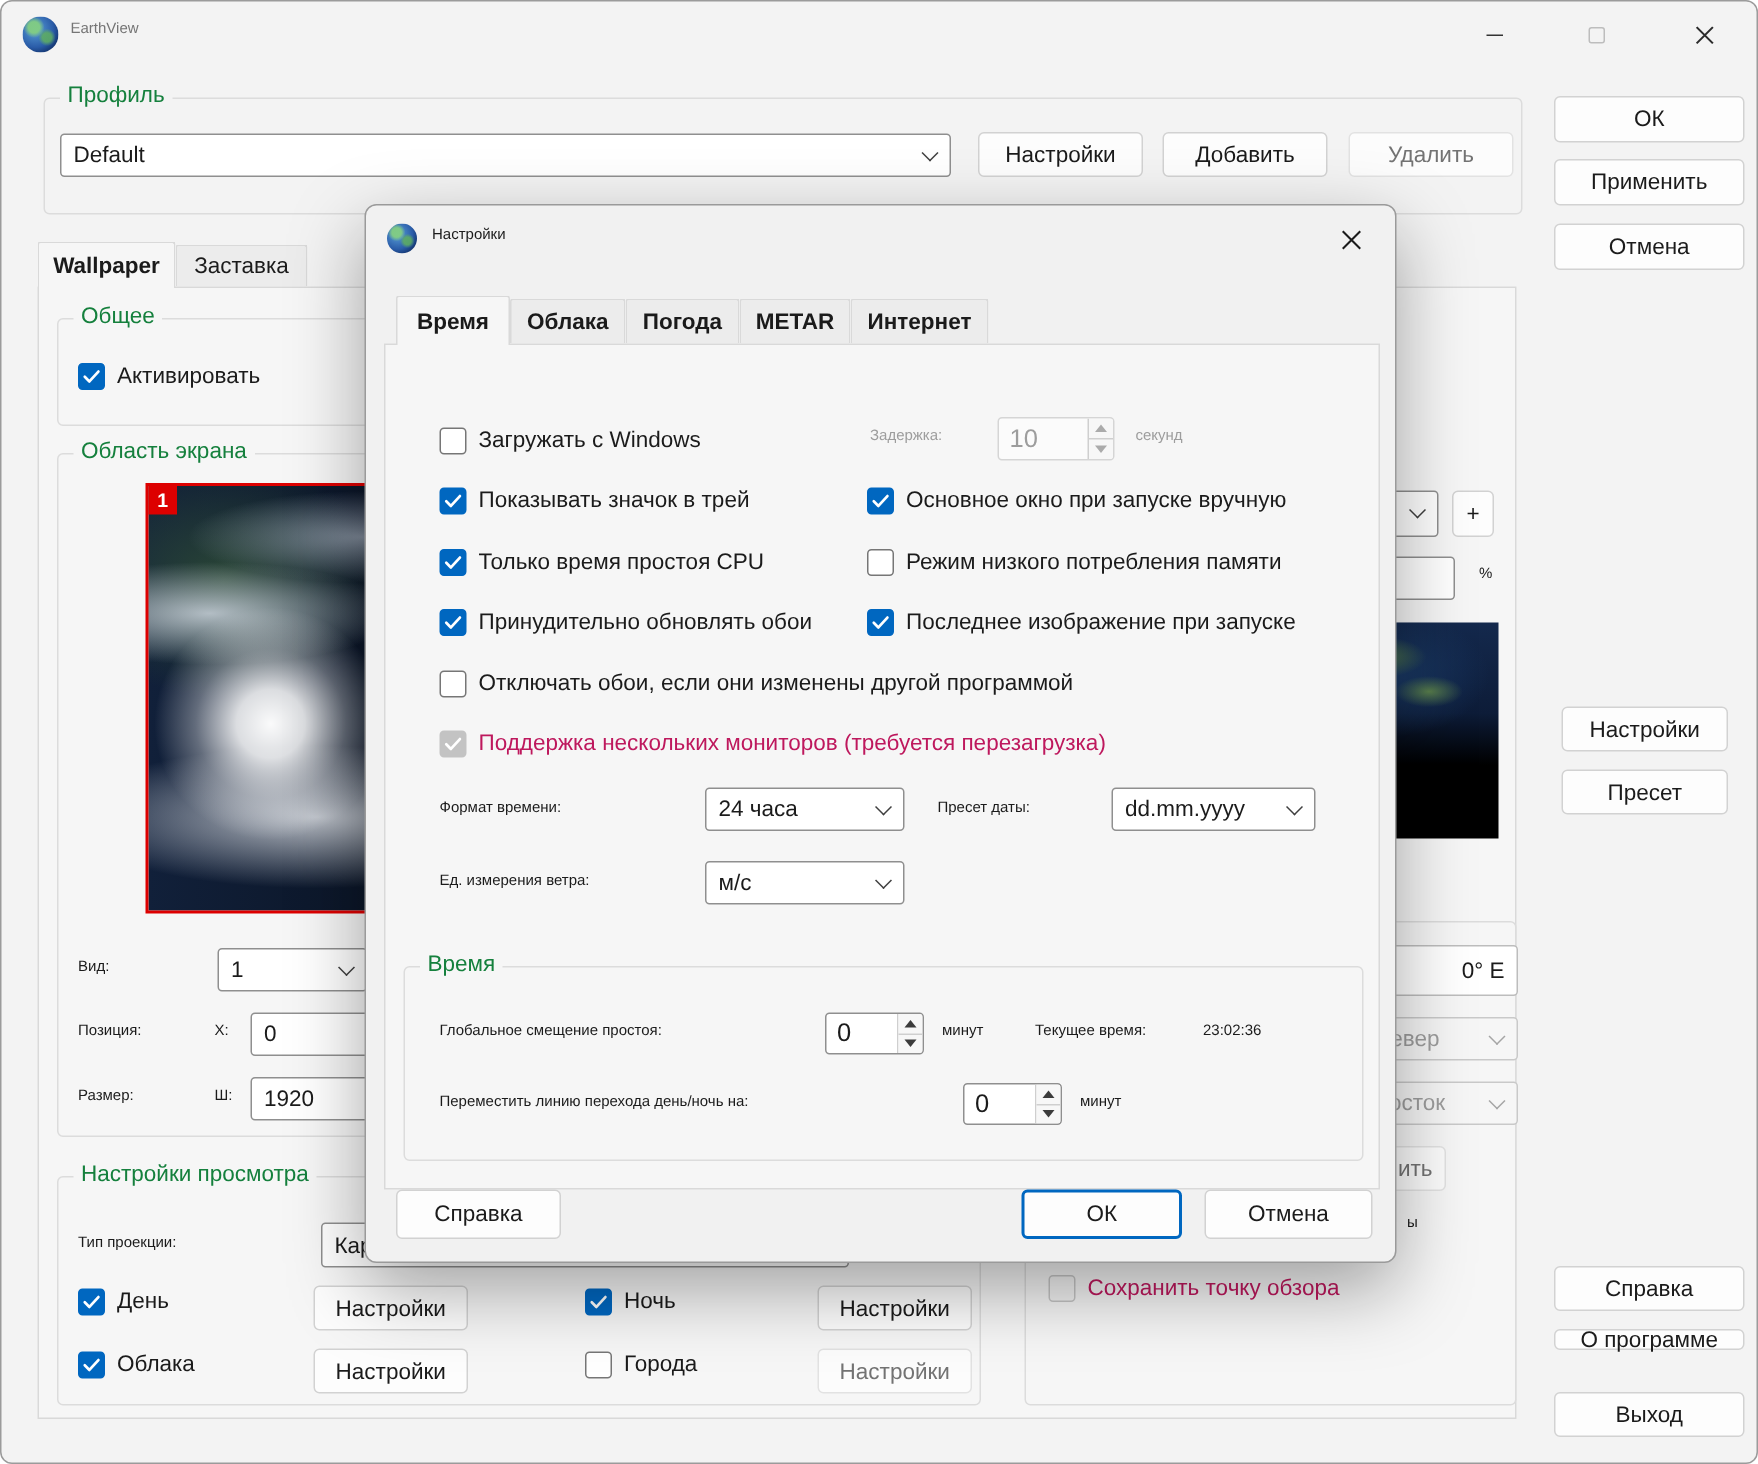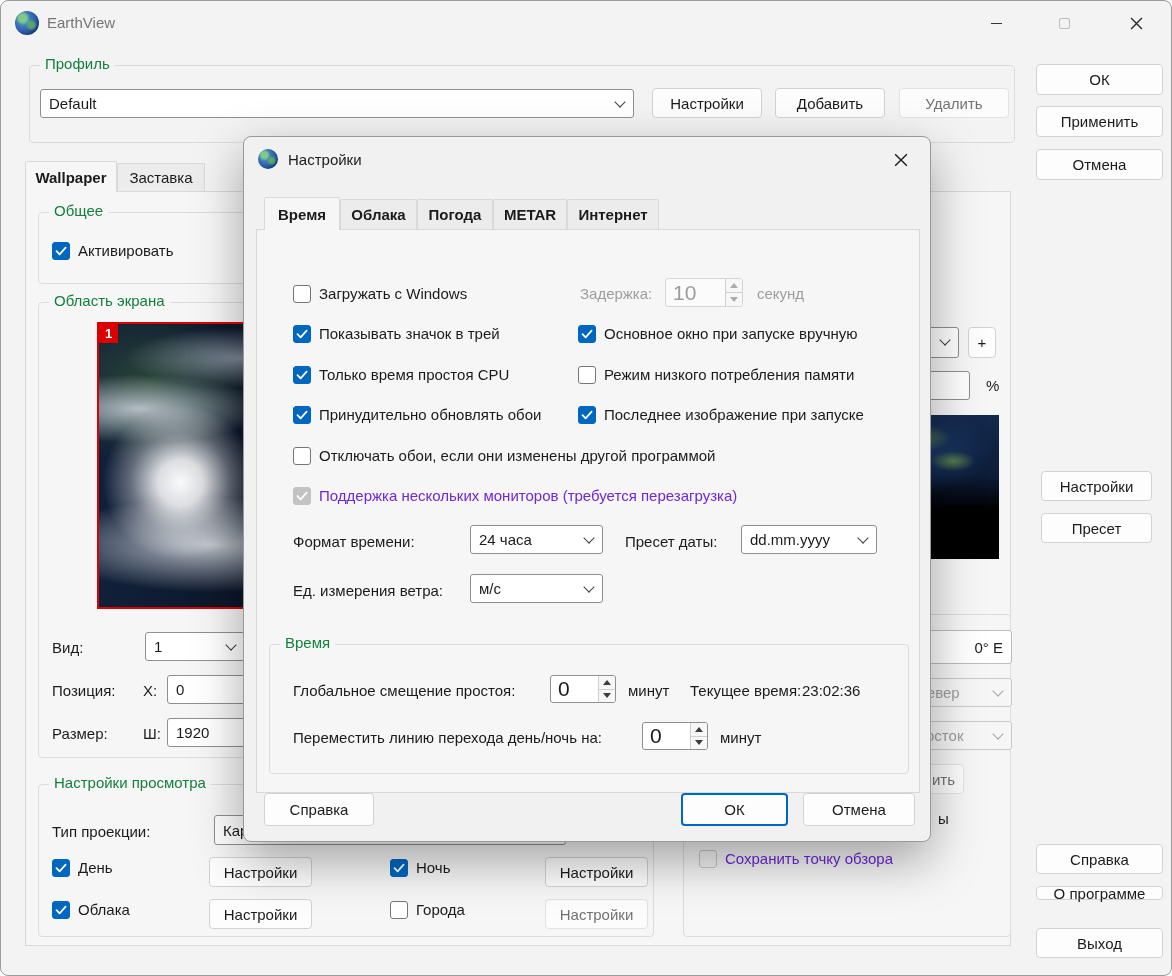--- a/index.html
+++ b/index.html
@@ -1,39 +1,39 @@
 <!DOCTYPE html>
 <html><head>
 <meta charset="utf-8">
 <style>
   *{box-sizing:border-box}
   html,body{margin:0;padding:0;background:#fff;font-family:"Liberation Sans",sans-serif}
   .window{position:relative;width:1172px;height:976px;background:#f3f3f3;border:1px solid #9b9b9b;border-radius:8px;overflow:hidden}
   .abs{position:absolute}
-  .lbl{position:absolute;font-size:15px;color:#1b1b1b;white-space:nowrap}
+  .lbl{position:absolute;font-size:10px;color:#1b1b1b;white-space:nowrap}
   .lbl.gray{color:#9d9d9d}
   .g{position:absolute;border:1px solid #dcdcdc;border-radius:4px}
   .g>.gl{position:absolute;top:-11px;left:10px;padding:0 5px;font-size:15px;color:#15803d;background:#f3f3f3;white-space:nowrap}
   .panel .g>.gl,.page .g>.gl{background:#f6f6f6}
   .btn{position:absolute;display:flex;align-items:center;justify-content:center;font-size:15px;color:#1b1b1b;background:#fdfdfd;border:1px solid #d2d2d2;border-radius:4px;white-space:nowrap}
   .btn.dis{color:#737373;background:#fcfcfc;border-color:#e2e2e2}
   .btn.primary{border:2px solid #0067c0}
   .combo{position:absolute;display:flex;align-items:center;background:#fff;border:1px solid #8f8f8f;border-radius:3px;padding:0 24px 0 8px;font-size:15px;color:#1b1b1b;white-space:nowrap;overflow:hidden}
   .combo.dis{background:#f6f6f6;color:#9d9d9d;border-color:#c9c9c9}
   .chev{position:absolute;right:9px;top:8px;width:8px;height:8px;border-right:1.6px solid #3f3f3f;border-bottom:1.6px solid #3f3f3f;transform:rotate(45deg)}
   .combo.dis .chev{border-color:#a5a5a5}
   .inp{position:absolute;display:flex;align-items:center;background:#fff;border:1px solid #8f8f8f;border-radius:3px;padding:0 8px;font-size:15px;color:#1b1b1b}
   .cbrow{position:absolute;display:flex;align-items:center;gap:8px;height:19px;font-size:15px;color:#1b1b1b;white-space:nowrap}
-  .cbrow.dis{color:#6d28d9}
+  .cbrow.dis{color:#be185d}
   .cb{width:18px;height:18px;flex:0 0 18px;border:1px solid #767676;border-radius:3px;background:#fff;display:flex;align-items:center;justify-content:center}
   .cb.on{background:#0067c0;border-color:#0067c0}
   .cb.dison{background:#c3c3c3;border-color:#c3c3c3}
   .cb.disoff{background:#f4f4f4;border-color:#c6c6c6}
   .spin{position:absolute;display:flex;background:#fff;border:1px solid #8f8f8f;border-radius:3px;overflow:hidden}
-  .spin .val{flex:1;display:flex;align-items:center;padding:0 7px;font-size:21px;color:#1b1b1b}
+  .spin .val{flex:1;display:flex;align-items:center;padding:0 7px;font-size:17px;color:#1b1b1b}
   .spin .btns{width:17px;border-left:1px solid #cfcfcf;display:flex;flex-direction:column}
   .spin .btns>div{flex:1;display:flex;align-items:center;justify-content:center;background:#f7f7f7}
   .spin .btns>div+div{border-top:1px solid #cfcfcf}
   .spin.dis{background:#fbfbfb;border-color:#d5d5d5}
   .spin.dis .val{color:#9d9d9d}
   .tri-up{display:block;width:0;height:0;border-left:4px solid transparent;border-right:4px solid transparent;border-bottom:5px solid #3c3c3c}
   .tri-dn{display:block;width:0;height:0;border-left:4px solid transparent;border-right:4px solid transparent;border-top:5px solid #3c3c3c}
   .spin.dis .tri-up{border-bottom-color:#ababab}
   .spin.dis .tri-dn{border-top-color:#ababab}
   .tab{position:absolute;display:flex;align-items:center;justify-content:center;font-size:15px;color:#1b1b1b;background:#ececec;border:1px solid #d9d9d9;border-bottom:none;border-radius:2px 2px 0 0;white-space:nowrap}

